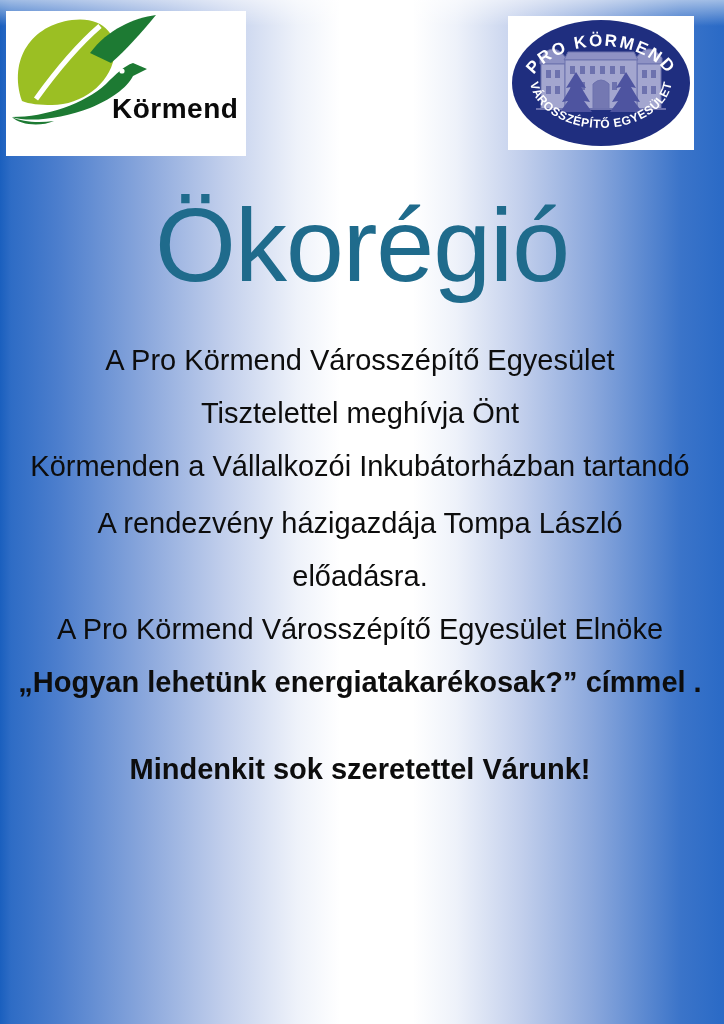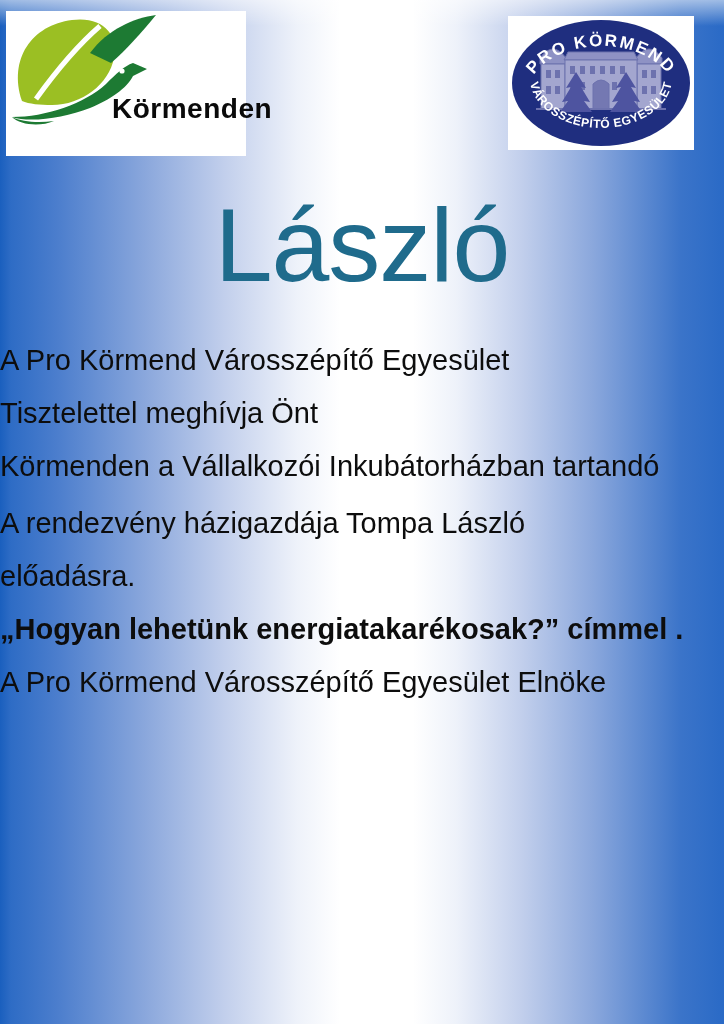--- a/index.html
+++ b/index.html
@@ -36,21 +36,21 @@
 
   
   .title {
     position:absolute; left:0; top:193px; width:724px;
     text-align:center; font-size:104px; line-height:1; font-weight:400;
     color:#1f6b8c; margin:0; letter-spacing:-1px;
   }
 
   
   .content {
-    position:absolute; left:0; top:346px; width:720px; 
+    position:absolute; left:0; top:346px; width:720px; text-align:center;
     color:#0d0d0d;
   }
   .line {
     font-size:29px; line-height:29px; margin:0 0 24px 0; white-space:pre-wrap;
   }
   .line.tight { margin-bottom:28px; }
   .line.bold  { font-weight:bold; }
   .line.last  { margin-top:58px; }
 </style>
 </head>
@@ -65,21 +65,21 @@
       <path d="M30,88 C48,63 72,34 94,15" stroke="#ffffff" stroke-width="5" fill="none"></path>
 
       <path d="M84,42 C102,18 128,7 150,4 C135,22 121,38 105,52 Z" fill="#1d7a33"></path>
 
       <path d="M6,106 C40,106 78,93 100,73 C110,63 118,55 127,52 L141,58 L127,65
                C121,77 104,89 84,97 C58,107 24,112 6,106 Z" fill="#1d7a33"></path>
       <path d="M6,106 C14,114 34,116 48,110 C32,112 16,111 6,106 Z" fill="#1d7a33"></path>
       <circle cx="116" cy="60" r="2.6" fill="#ffffff"></circle>
     </svg>
     <div class="logo-left-text">
-      <p class="logo-left-main">Körmenden</p>
+      <p class="logo-left-main">Körmend</p>
     </div>
   </div>
 
   <div class="logo-right">
     <svg width="186" height="134" viewBox="0 0 186 134">
       <ellipse cx="93" cy="67" rx="89" ry="63" fill="#1f2e7f"></ellipse>
 
       <g stroke="#6d72ae" stroke-width="1">
 
         <path d="M32,42 Q45,24 58,42 L58,48 L32,48 Z" fill="#8e92c4"></path>
@@ -127,25 +127,26 @@
       </defs>
       <text fill="#ffffff" font-size="17" font-weight="bold" letter-spacing="2" font-family="Liberation Sans, sans-serif">
         <textPath href="#arcTop" startOffset="50%" text-anchor="middle">PRO KÖRMEND</textPath>
       </text>
       <text fill="#ffffff" font-size="12" font-weight="bold" letter-spacing=".5" font-family="Liberation Sans, sans-serif">
         <textPath href="#arcBottom" startOffset="50%" text-anchor="middle">VÁROSSZÉPÍTŐ EGYESÜLET</textPath>
       </text>
     </svg>
   </div>
 
-  <h1 class="title">László</h1>
+  <h1 class="title">Ökorégió</h1>
 
   <div class="content">
     <div class="line">A Pro Körmend Városszépítő Egyesület</div>
     <div class="line">Tisztelettel meghívja Önt</div>
     <div class="line tight">Körmenden a Vállalkozói Inkubátorházban tartandó</div>
     <div class="line">A rendezvény házigazdája Tompa László</div>
     <div class="line">előadásra.</div>
+    <div class="line">A Pro Körmend Városszépítő Egyesület Elnöke</div>
     <div class="line bold">„Hogyan lehetünk energiatakarékosak?” címmel .</div>
-    <div class="line">A Pro Körmend Városszépítő Egyesület Elnöke</div>
+    <div class="line bold last">Mindenkit sok szeretettel Várunk!</div>
   </div>
 
 </div>
 
 </body></html>

